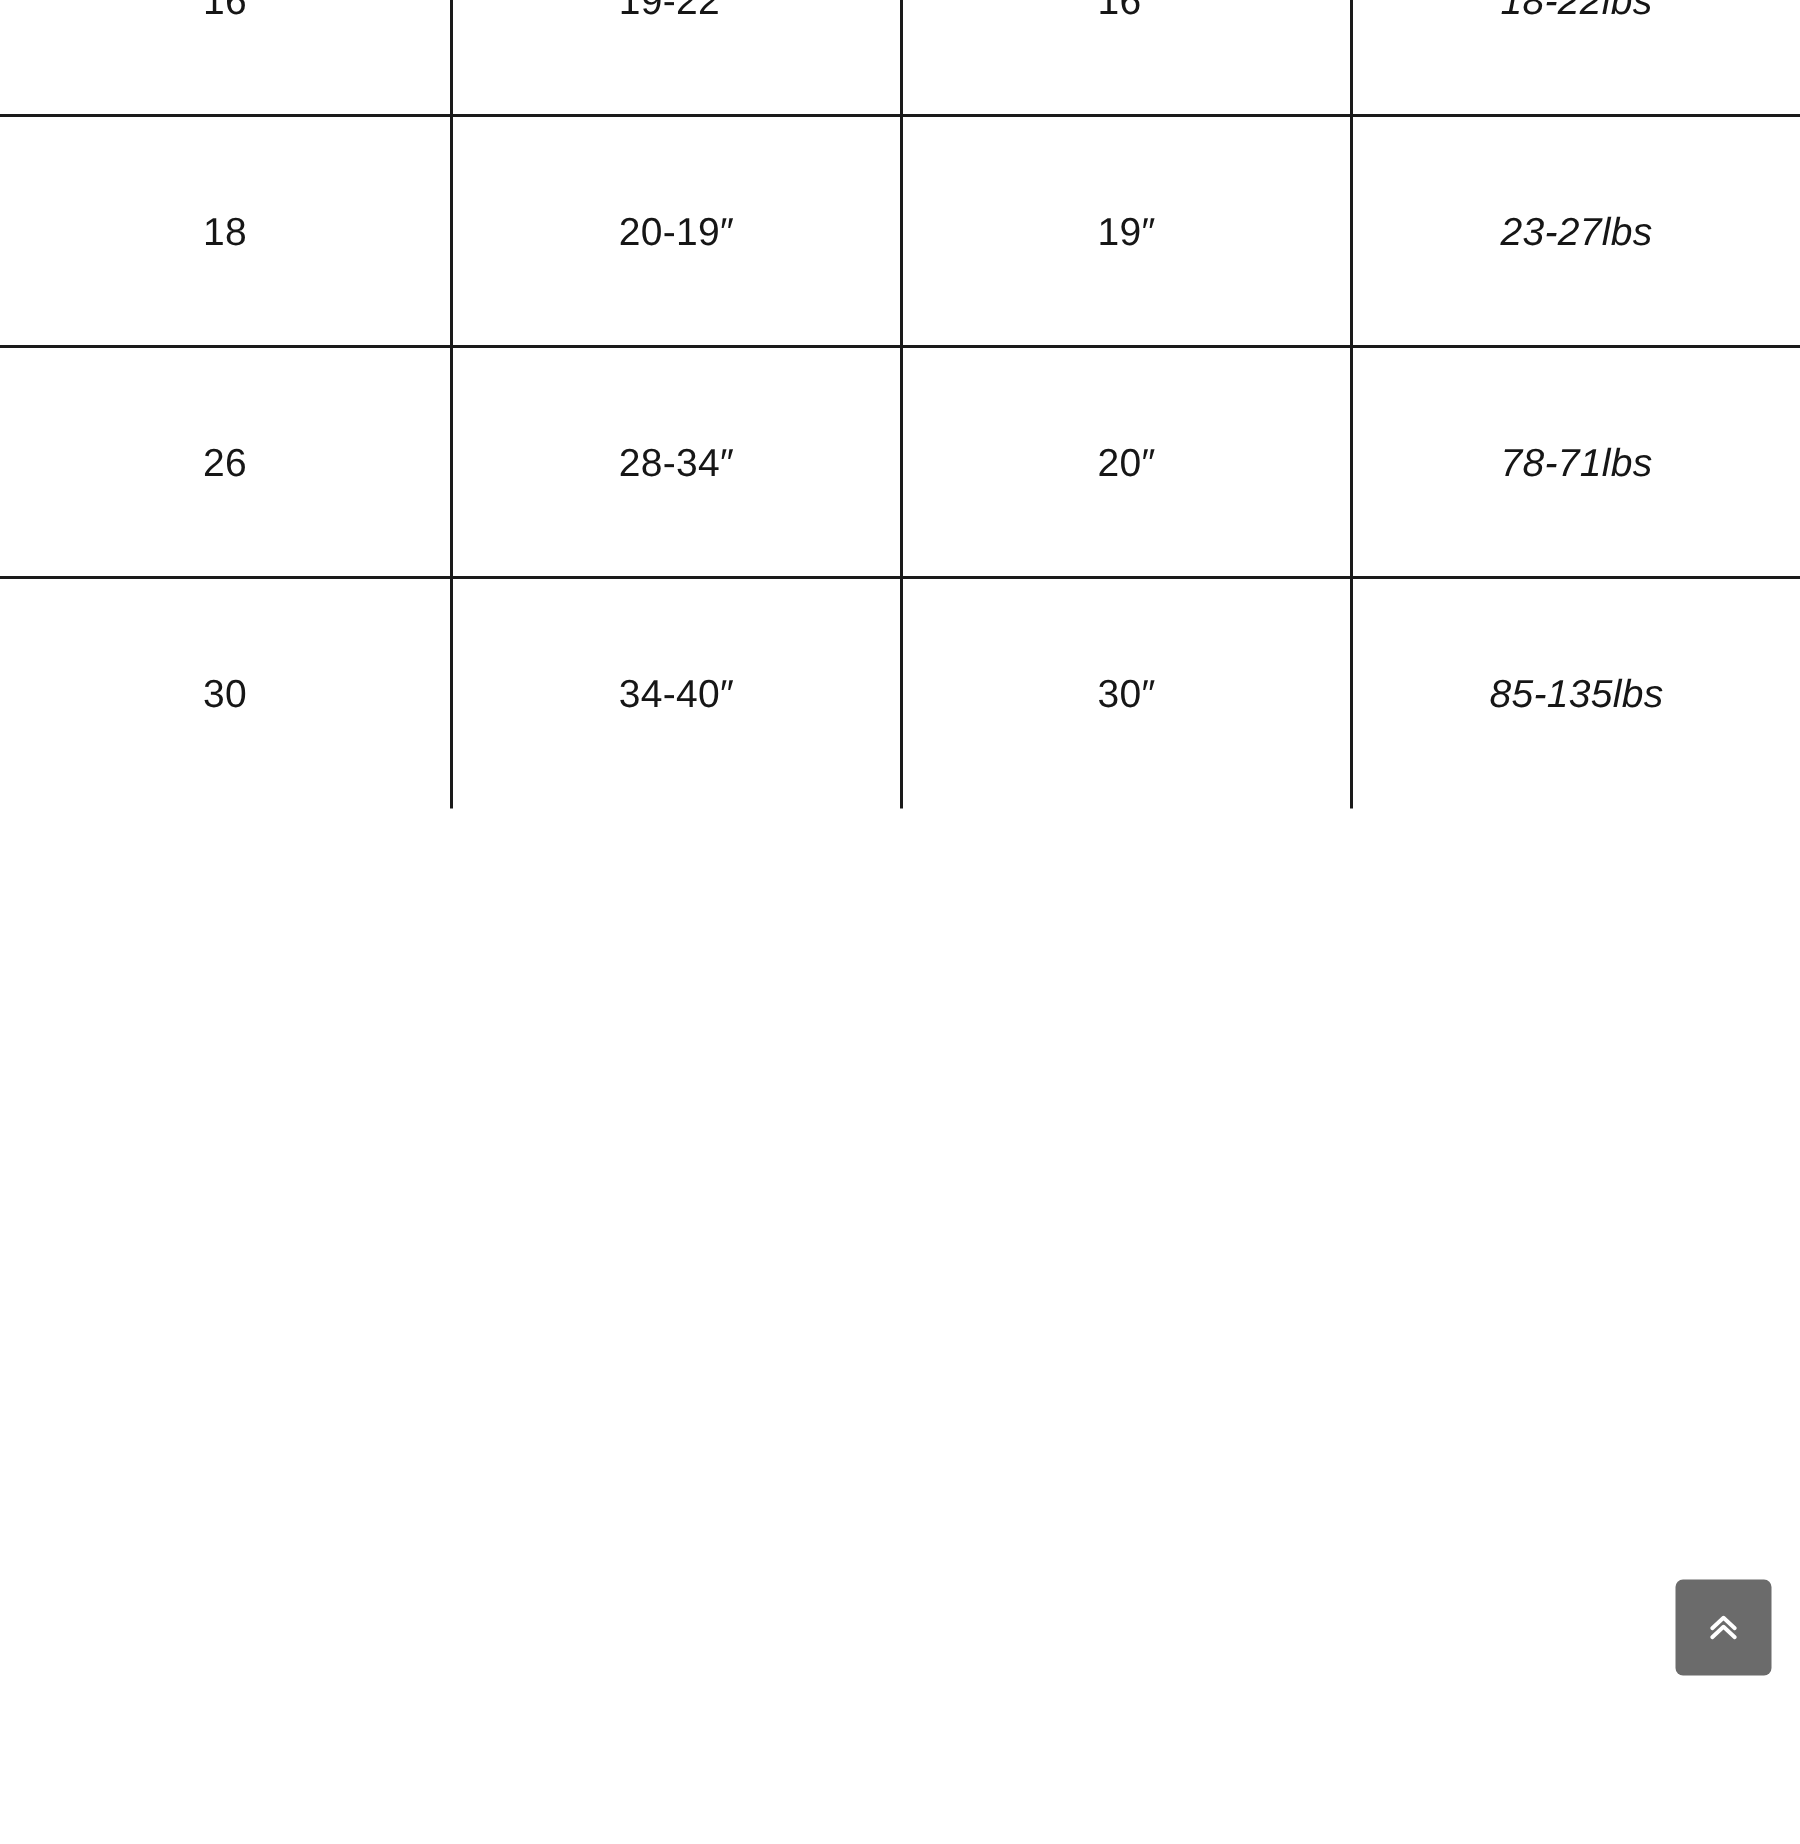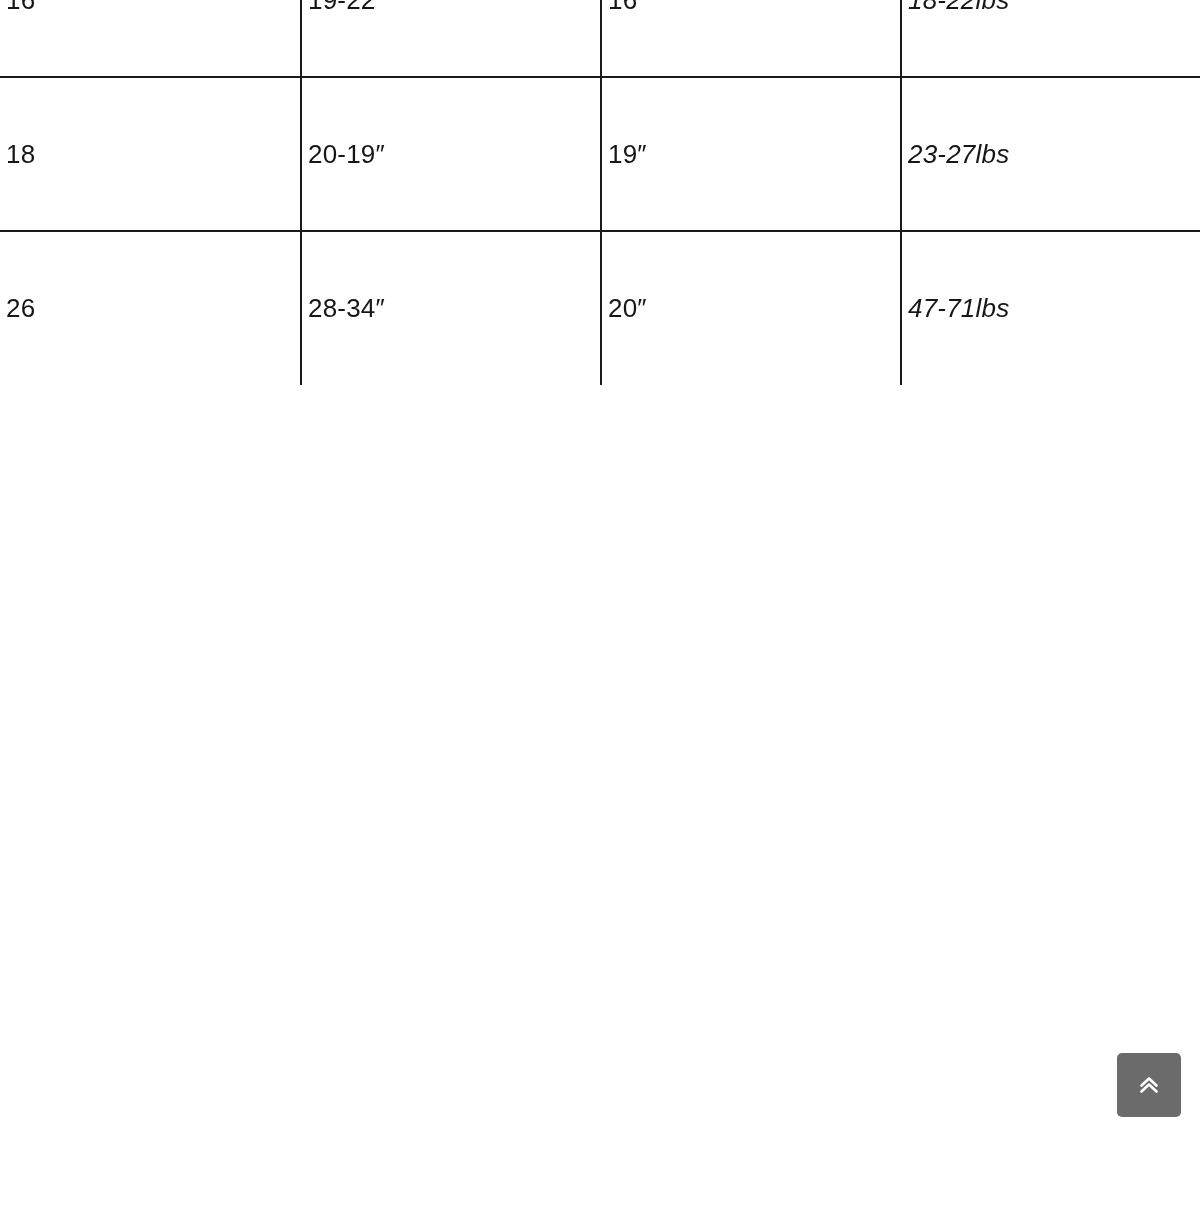--- a/index.html
+++ b/index.html
@@ -38,21 +38,21 @@
   table.size-chart col.c-weight { width: 299px; }
 
   table.size-chart tr {
     height: 154px;
   }
 
   table.size-chart td {
     height: 154px;
     border-top: 2px solid #1a1a1a;
     border-right: 2px solid #1a1a1a;
-    text-align: left;
+    text-align: center;
     vertical-align: middle;
     font-size: 26px;
     font-weight: 400;
     letter-spacing: 0.2px;
     color: #161616;
     padding: 0 6px;
     background: #ffffff;
   }
 
   table.size-chart td.col-size {
@@ -108,21 +108,27 @@
         <tr>
           <td class="col-size">18</td>
           <td class="col-chest">20-19″</td>
           <td class="col-length">19″</td>
           <td class="col-weight">23-27lbs</td>
         </tr>
         <tr>
           <td class="col-size">26</td>
           <td class="col-chest">28-34″</td>
           <td class="col-length">20″</td>
-          <td class="col-weight">47-71lbs</td>
+          <td class="col-weight">78-71lbs</td>
+        </tr>
+        <tr>
+          <td class="col-size">30</td>
+          <td class="col-chest">34-40″</td>
+          <td class="col-length">30″</td>
+          <td class="col-weight">85-135lbs</td>
         </tr>
       </tbody>
   </table>
 
   <button id="scroll-top-button">
     <span>
       <svg width="30" height="30" viewBox="0 0 30 30" aria-hidden="true">
         <path d="M7.5 15.5 L15 8.5 L22.5 15.5" fill="none" stroke="#ffffff" stroke-width="2.6" stroke-linecap="round" stroke-linejoin="round"></path>
         <path d="M7.5 21.5 L15 14.5 L22.5 21.5" fill="none" stroke="#ffffff" stroke-width="2.6" stroke-linecap="round" stroke-linejoin="round"></path>
       </svg>

